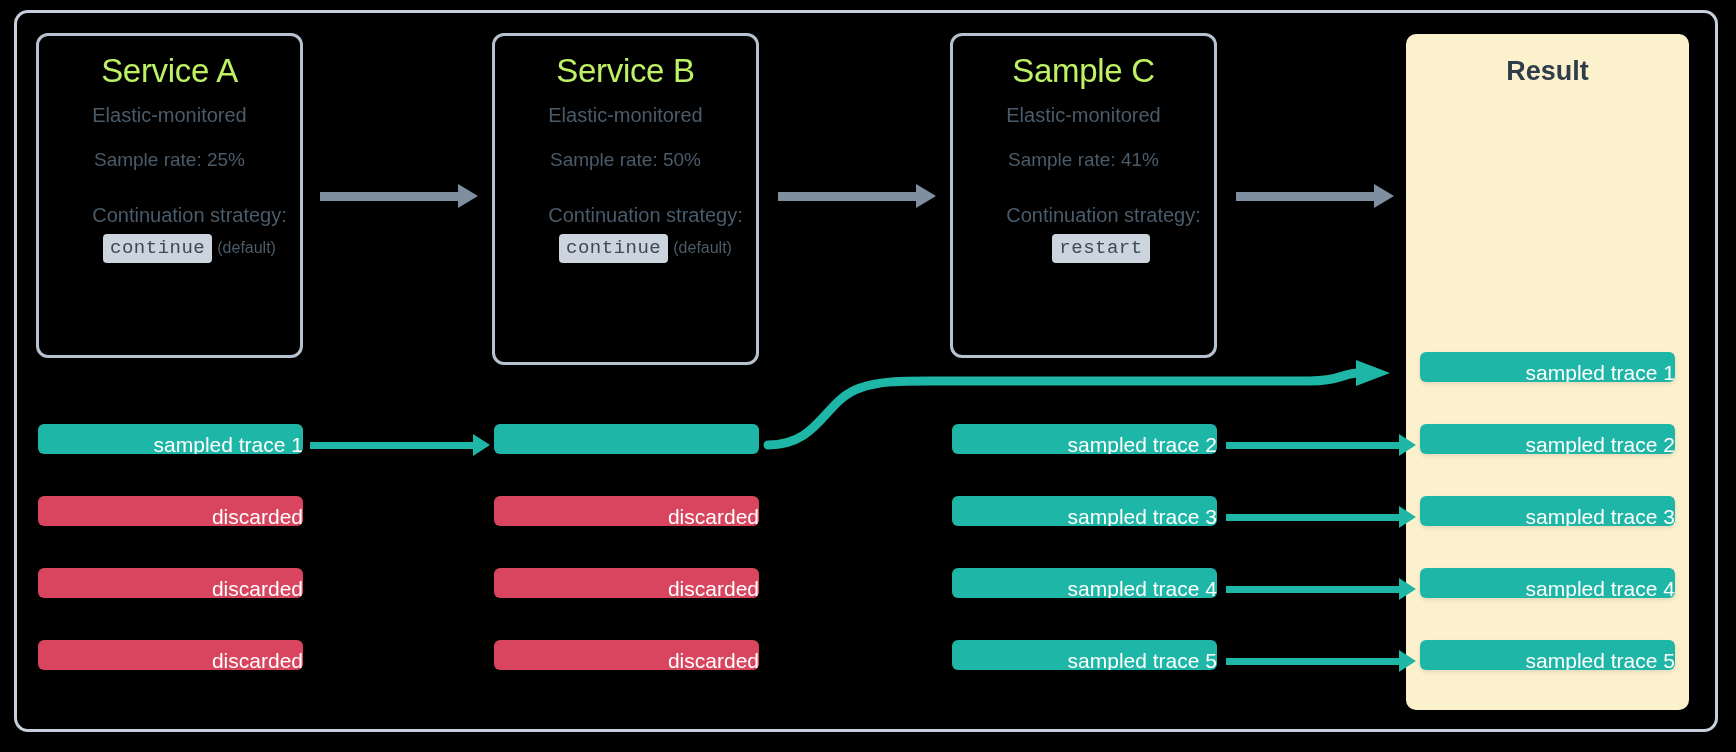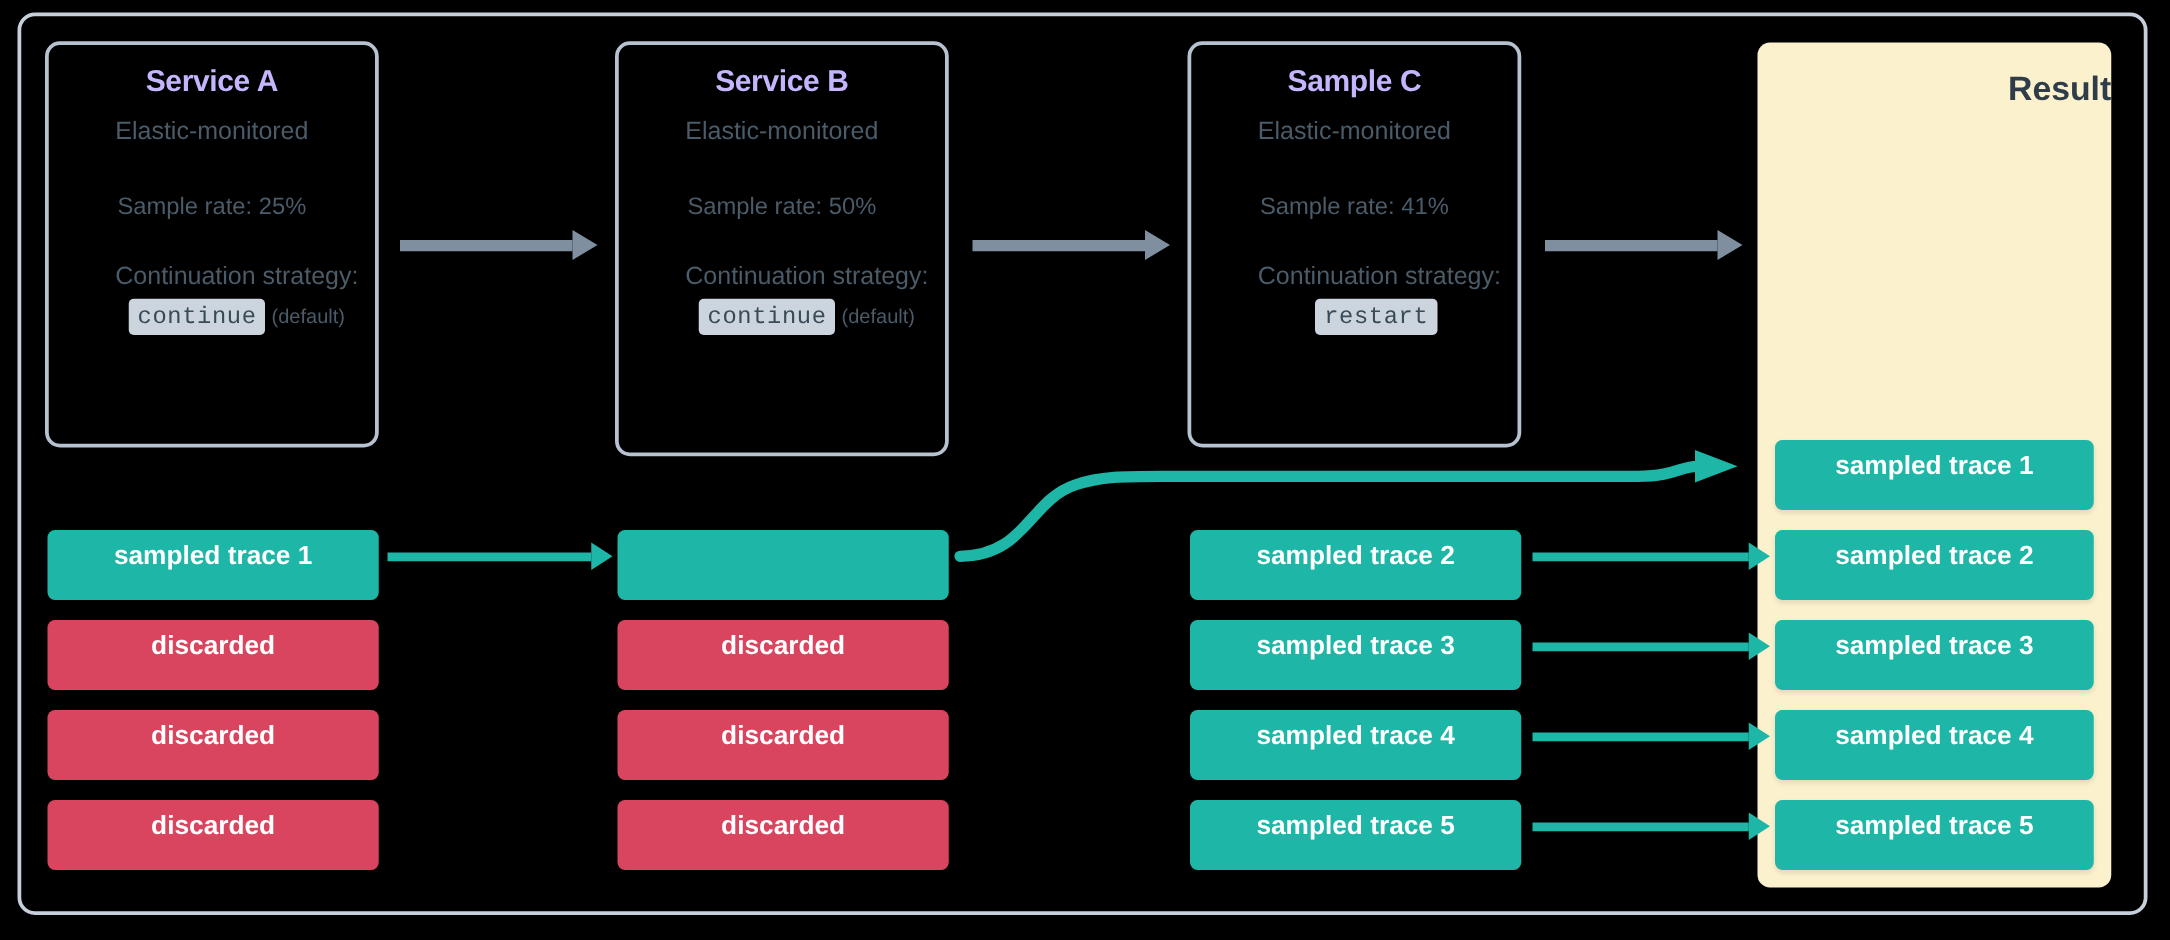--- a/index.html
+++ b/index.html
@@ -34,30 +34,30 @@
   .service-panel {
     position: absolute;
     box-sizing: border-box;
     border: 3px solid #b7c2d0;
     border-radius: 12px;
     text-align: center;
     color: #33424f;
     padding-top: 16px;
   }
   .service-title {
-    font-size: 24px;
-    font-weight: bold;
-    color: #c4b5fd;
+    font-size: 33px;
+    font-weight: normal;
+    color: #bef264;
     letter-spacing: -0.3px;
     margin-bottom: 14px;
   }
   .service-sub {
     font-size: 20px;
     color: #4a5b69;
-    margin-bottom: 38px;
+    margin-bottom: 22px;
   }
   .service-rate {
     font-size: 19px;
     color: #4a5b69;
     margin-bottom: 30px;
   }
   .service-cont {
     font-size: 20px;
     color: #4a5b69;
     line-height: 1.45;
@@ -87,21 +87,21 @@
     position: absolute;
     box-sizing: border-box;
     background: #fcf1cd;
     border: 4px solid #f5c game;
     border-radius: 10px;
   }
   .result-title {
     font-size: 27px;
     font-weight: bold;
     color: #2f3d4a;
-    text-align: right;
+    text-align: center;
     padding-top: 22px;
   }
 
   
   .gray-arrow {
     position: absolute;
     height: 12px;
   }
   .gray-arrow .shaft {
     position: absolute;
@@ -117,29 +117,28 @@
     height: 0;
     border-top: 12px solid transparent;
     border-bottom: 12px solid transparent;
     border-left: 20px solid #7f8fa0;
   }
 
   
   .chip {
     position: absolute;
     box-sizing: border-box;
-    height: 56px;
+    height: 30px;
     line-height: 42px;
     border-radius: 6px;
     color: #ffffff;
     font-size: 21px;
-    text-align: center;
+    text-align: right;
     white-space: nowrap;
     overflow: hidden;
-    font-weight: bold;
   }
   .chip.sampled { background: #1eb6a6; }
   .chip.discarded { background: #d9455f; }
   .chip.result-chip { box-shadow: 0 2px 4px rgba(0,0,0,0.10); }
 
   
   .teal-arrow {
     position: absolute;
     height: 10px;
   }

